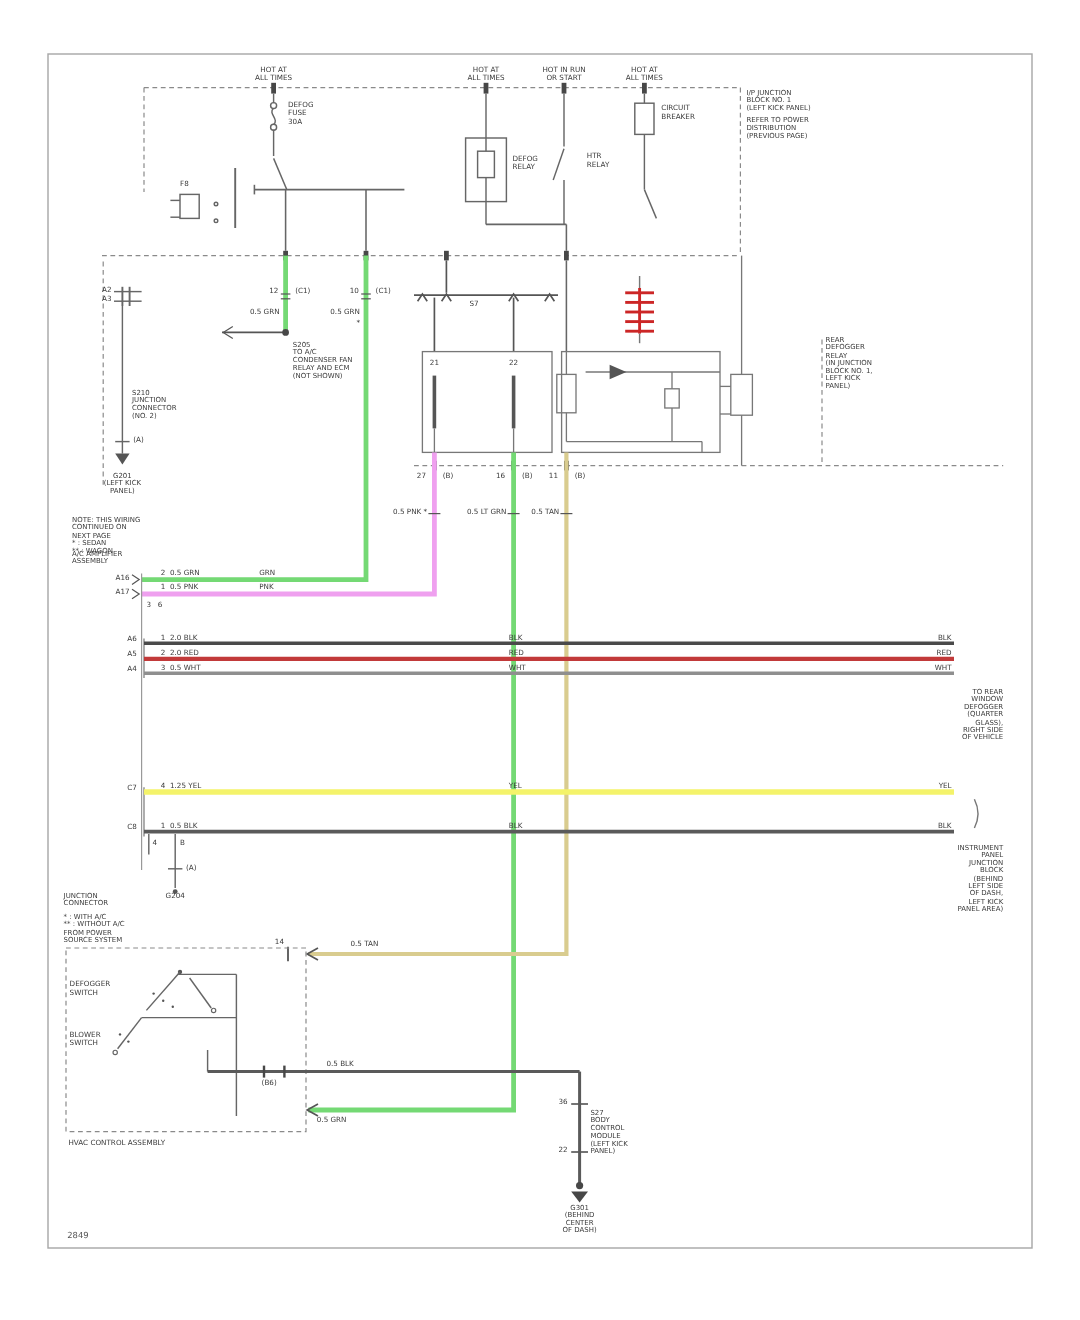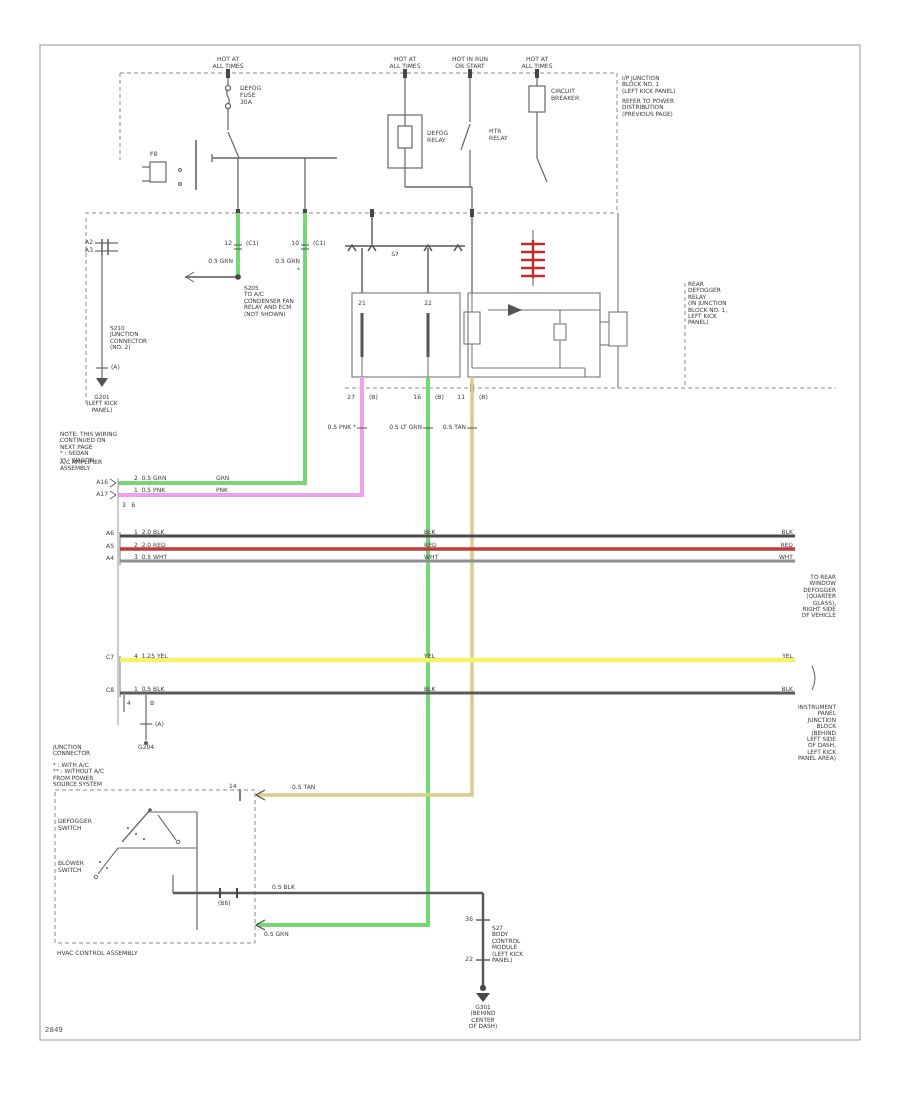--- a/index.html
+++ b/index.html
@@ -408,15 +408,15 @@
 BODY
 CONTROL
 MODULE
 (LEFT KICK
 PANEL)</div>
 <div class="tc blk" style="left:483px;top:1004px">G301
 (BEHIND
 CENTER
 OF DASH)</div>
 
-<div class="t pg" style="left:45px;top:1026px">2849</div>
+<div class="t pg" style="left:56px;top:1026px">2849</div>
 
 </div>
 
 </body></html>

